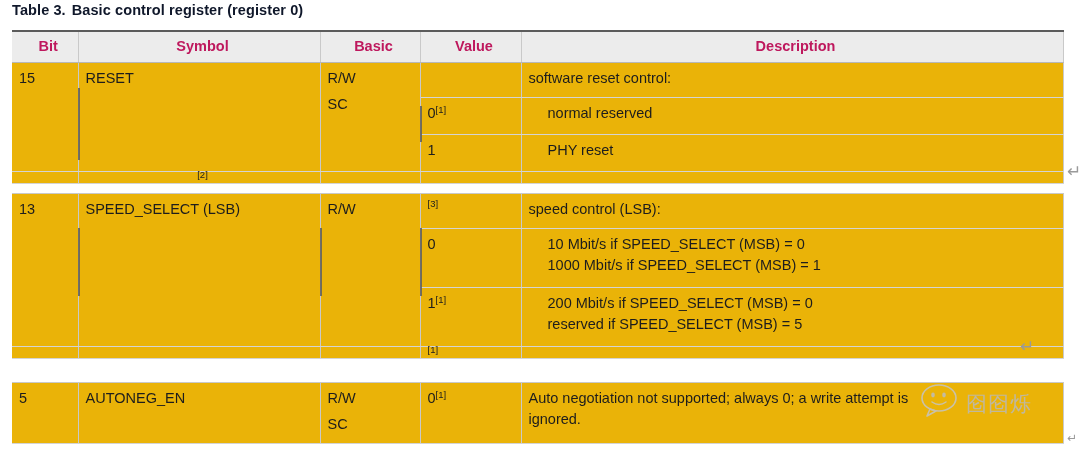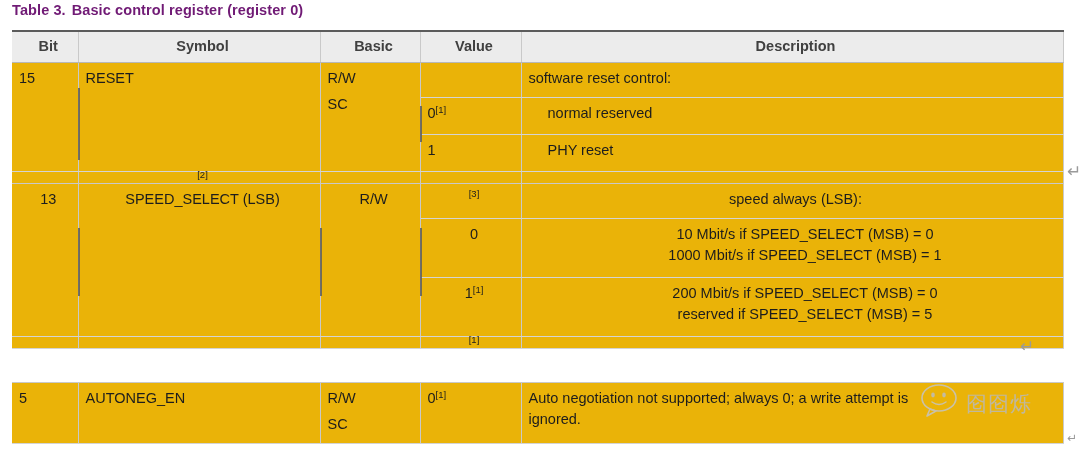--- a/index.html
+++ b/index.html
@@ -16,21 +16,21 @@
     position: relative;
   }
 
   
   .doc-title {
     position: absolute;
     left: 12px;
     top: 2px;
     font-size: 14.5px;
     font-weight: bold;
-    color: #701a75;
+    color: #0f172a;
     letter-spacing: 0.1px;
     white-space: nowrap;
   }
   .doc-title .tnum { margin-right: 6px; }
 
   
   .tbl {
     position: absolute;
     left: 12px;
     width: 1051px;
@@ -52,21 +52,21 @@
     padding: 6px 0 6px 7px;
     line-height: 1.30;
   }
 
   
   .hdr-row th {
     background: #ececec;
     border-top: 2px solid #5b5b5b;
     border-bottom: 1px solid #b8b8b8;
     font-weight: bold;
-    color: #404040;
+    color: #be185d;
   }
   .hdr-row th .cell { padding: 5px 0 6px 7px; }
 
   
   col.c-bit   { width: 66px; }
   col.c-sym   { width: 242px; }
   col.c-acc   { width: 100px; }
   col.c-val   { width: 101px; }
   col.c-desc  { width: 542px; }
 
@@ -79,21 +79,21 @@
     vertical-align: 0.50em;
     font-weight: normal;
   }
 
   .sup-only {
     padding-top: 4px;
   }
 
   
   .tbl.t1 { top: 30px; }
-  .tbl.t2 { top: 183px; text-align: center; }
+  .tbl.t2 { top: 193px; }
   .tbl.t3 { top: 382px; }
 
   .tbl.t2 td, .tbl.t3 td { border-top: 0; }
   .tbl.t2 tr:first-child td,
   .tbl.t3 tr:first-child td { border-top: 1px solid #c9c9c9; }
 
   
   .caret-stub {
     position: absolute;
     width: 2px;
@@ -243,21 +243,21 @@
       <td rowspan="3">
         <div class="cell">SPEED_SELECT (LSB)</div>
       </td>
       <td rowspan="3">
         <div class="cell">R/W</div>
       </td>
       <td style="height:34px">
         <div class="cell sup-only"><sup>[3]</sup></div>
       </td>
       <td>
-        <div class="cell">speed always (LSB):</div>
+        <div class="cell">speed control (LSB):</div>
       </td>
     </tr>
     <tr>
       <td style="height:58px">
         <div class="cell"><span>0</span></div>
       </td>
       <td>
         <div class="cell desc-indent">
           <div class="nowrap">10 Mbit/s if SPEED_SELECT (MSB) = 0</div>
           <div class="nowrap" style="margin-top:2px">1000 Mbit/s if SPEED_SELECT (MSB) = 1</div>

